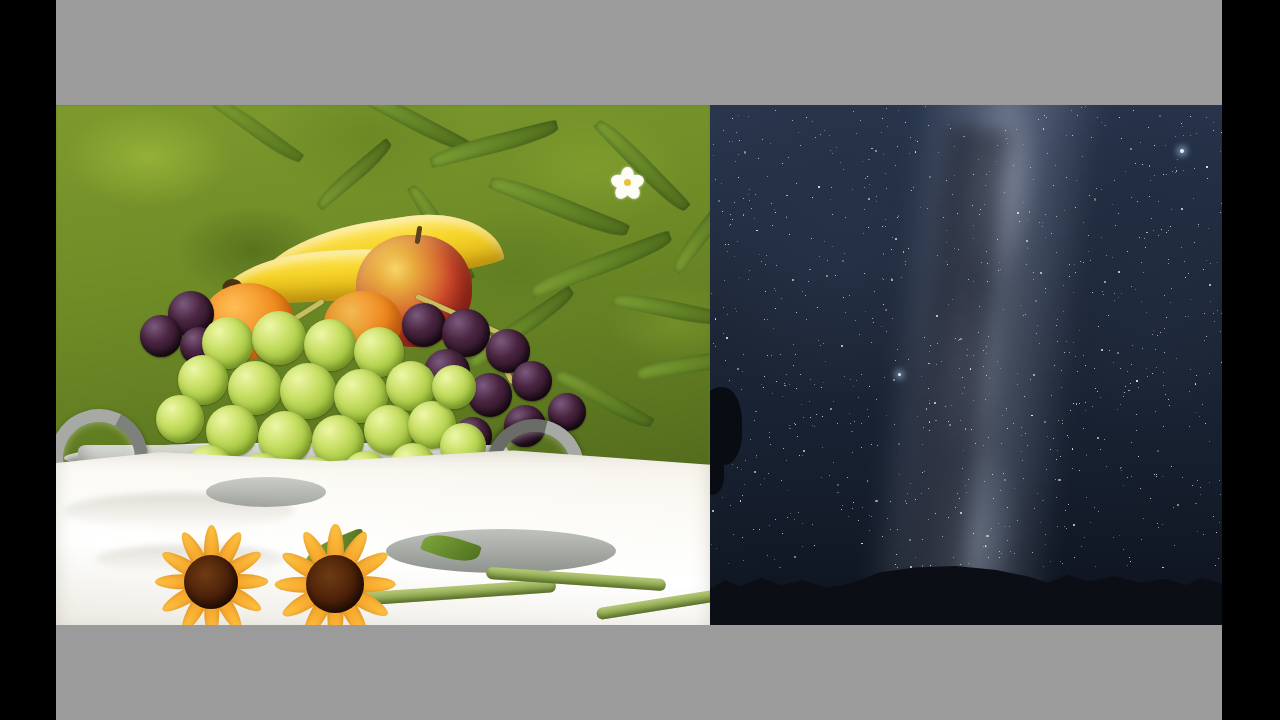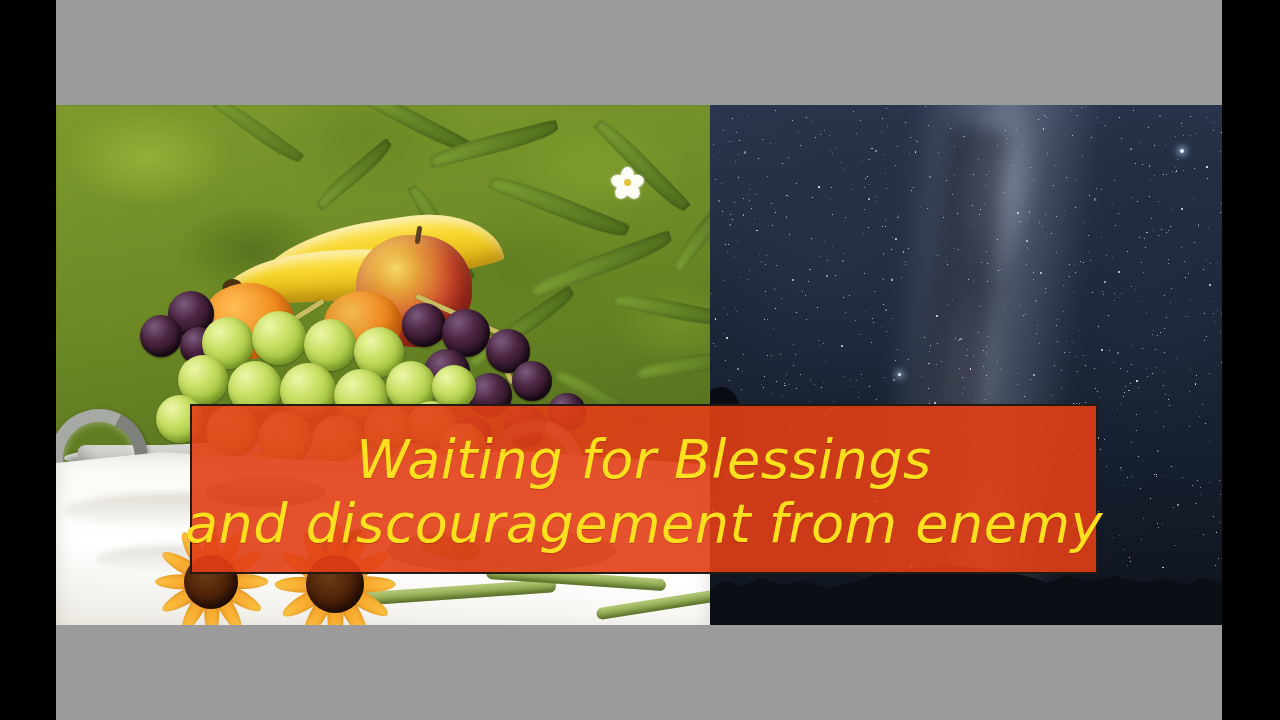--- a/index.html
+++ b/index.html
@@ -1419,21 +1419,17 @@
       <div class="bright-star" style="left:188px;top:268px;width:3px;height:3px;"></div>
 
       <div class="tree-left"></div>
       <div class="tree-left" style="left:-16px;top:344px;width:30px;height:46px;"></div>
 
       <div class="horizon-mound"></div>
       <div class="horizon"></div>
     </div>
   </div>
 
-  <div id="title-box">
-    <div class="title-line line1">Waiting for Blessings</div>
-    <div class="title-line line2">and discouragement from enemy</div>
-  </div>
 
   <div class="bar-left"></div>
   <div class="bar-right"></div>
 
 </div>
 
 </body></html>

